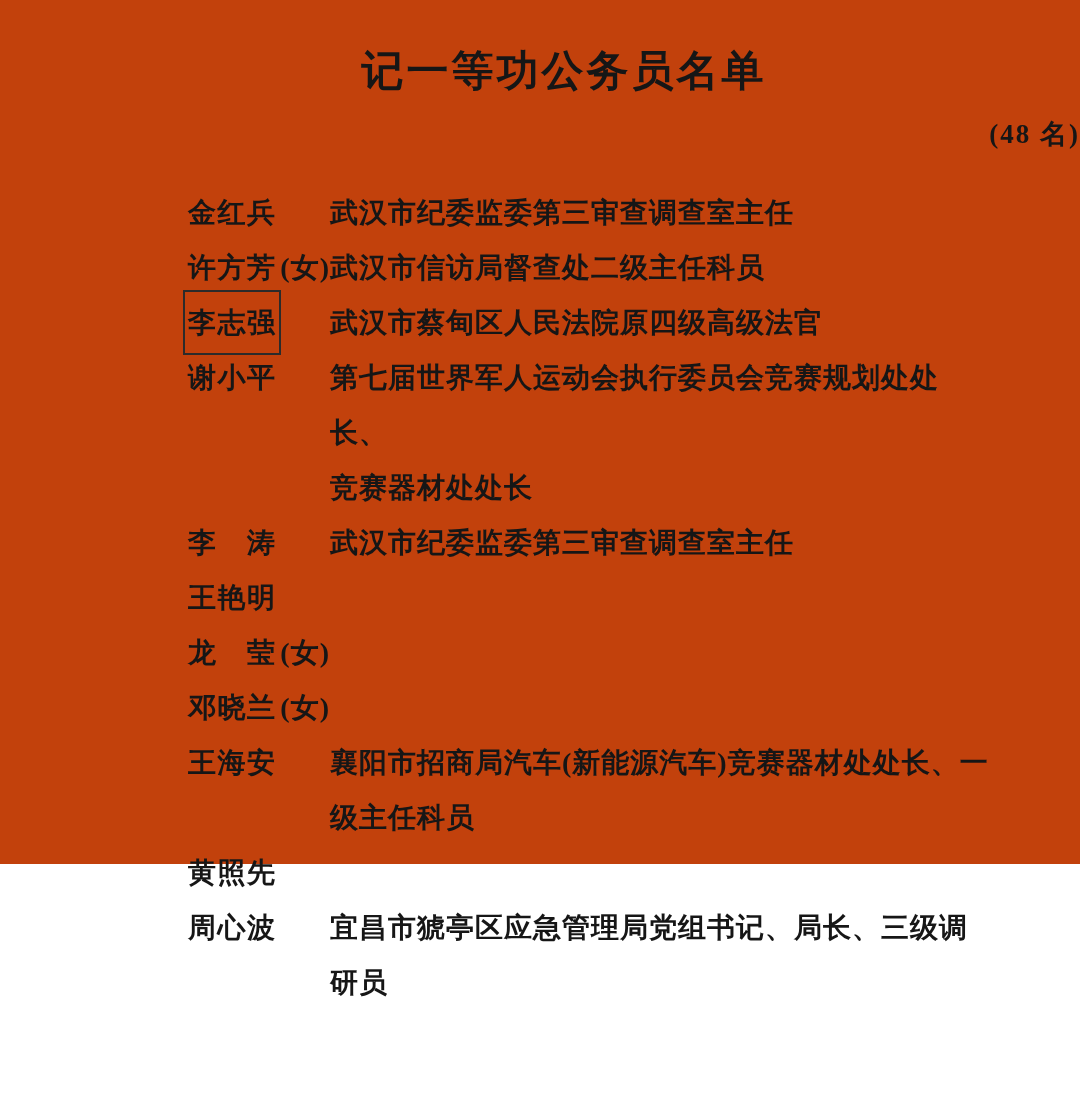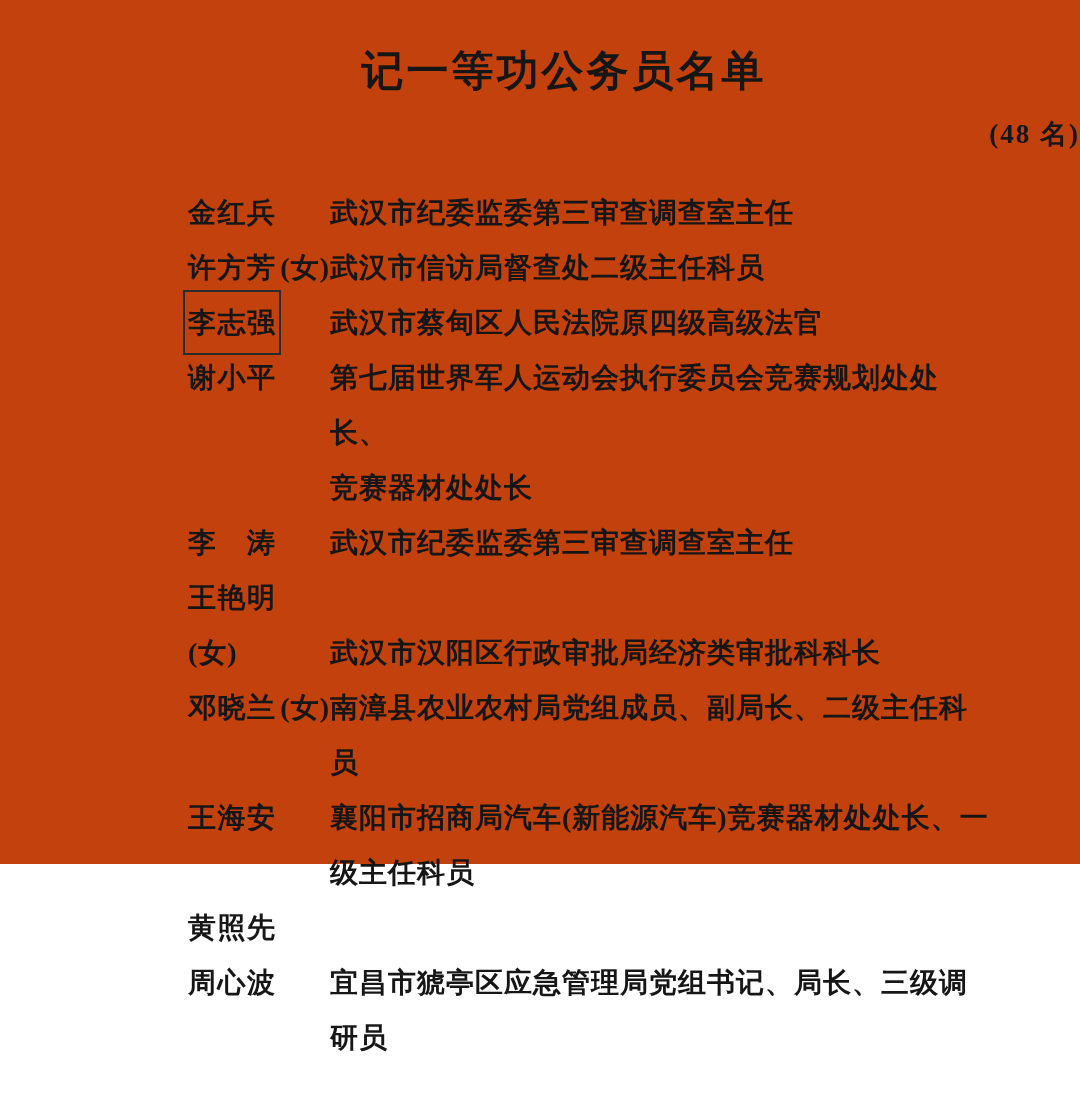--- a/index.html
+++ b/index.html
@@ -121,34 +121,33 @@
 
   <div class="entry">
     <span class="name-cell">
       <span class="person-name">王艳明</span>
       <span class="gender-marker"></span>
     </span>
   </div>
 
   <div class="entry">
     <span class="name-cell">
+      <span class="person-name">龙莹</span>
       <span class="gender-marker">(女)</span>
     </span>
-    <span class="position-text">武汉市汉阳区行政审批局经济类审批科科长</span>
   </div>
 
   <div class="entry">
   </div>
 
   <div class="entry">
     <span class="name-cell">
       <span class="person-name">邓晓兰</span>
       <span class="gender-marker">(女)</span>
     </span>
-    <span class="position-text">南漳县农业农村局党组成员、副局长、二级主任科员</span>
   </div>
 
   <div class="entry">
     <span class="name-cell">
       <span class="person-name">王海安</span>
       <span class="gender-marker"></span>
     </span>
     <span class="position-text">襄阳市招商局汽车(新能源汽车)竞赛器材处处长、一
 级主任科员</span>
   </div>

